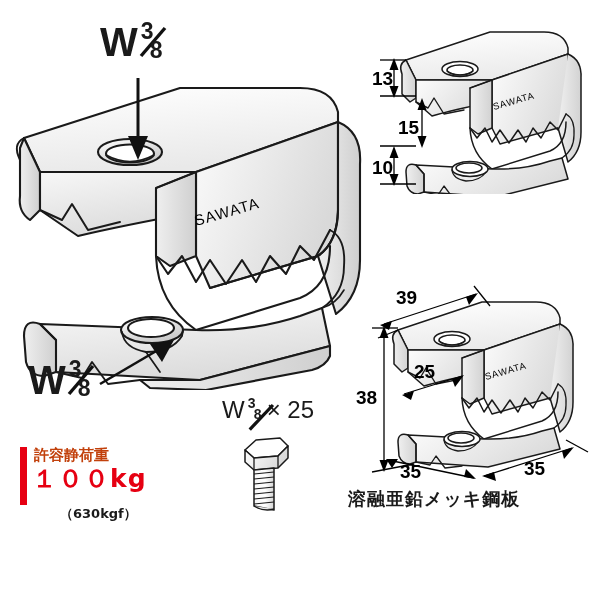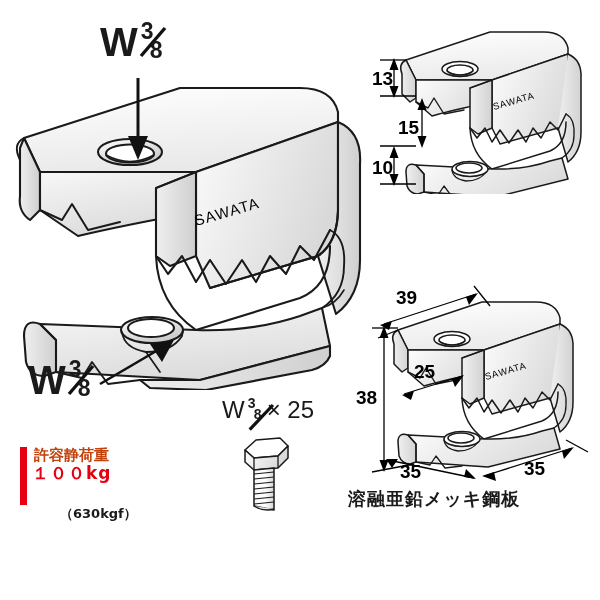--- a/index.html
+++ b/index.html
@@ -16,21 +16,21 @@
   .frac .num{position:absolute;left:4px;top:-2px;font-size:23px;font-weight:700;}
   .frac .bar{position:absolute;left:2px;top:4px;width:30px;height:40px;}
   .frac .den{position:absolute;left:13px;top:17px;font-size:23px;font-weight:700;}
 
   .spec-thickness{font-size:20px;font-weight:700;letter-spacing:0.5px;
       font-family:"DejaVu Sans",sans-serif;}
   .spec-thickness .mm{font-size:14px;}
   .redbar{position:absolute;background:#e60012;width:7px;}
   .red-small{color:#c2410c;font-size:15px;font-weight:700;letter-spacing:0px;
       font-family:"DejaVu Sans",sans-serif;}
-  .red-big{color:#e60012;font-size:17px;font-weight:700;letter-spacing:1px;
+  .red-big{color:#e60012;font-size:25px;font-weight:700;letter-spacing:1px;
       font-family:"DejaVu Sans",sans-serif;}
   .blk-small{font-size:14px;font-weight:700;font-family:"DejaVu Sans",sans-serif;}
   .blk-paren{font-size:13px;font-weight:700;font-family:"DejaVu Sans",sans-serif;}
   .bolt-label{font-size:24px;font-weight:400;font-family:"Liberation Sans",sans-serif;}
   .bolt-label .frac{width:22px;height:26px;}
   .bolt-label .frac .num{font-size:14px;left:3px;top:-1px;}
   .bolt-label .frac .den{font-size:14px;left:9px;top:10px;}
   .material{font-size:18px;font-weight:700;letter-spacing:1px;
       font-family:Liberation Sans, sans-serif;}
   .dimtext{font-size:19px;font-weight:700;font-family:"Liberation Sans",sans-serif;fill:#000;}

